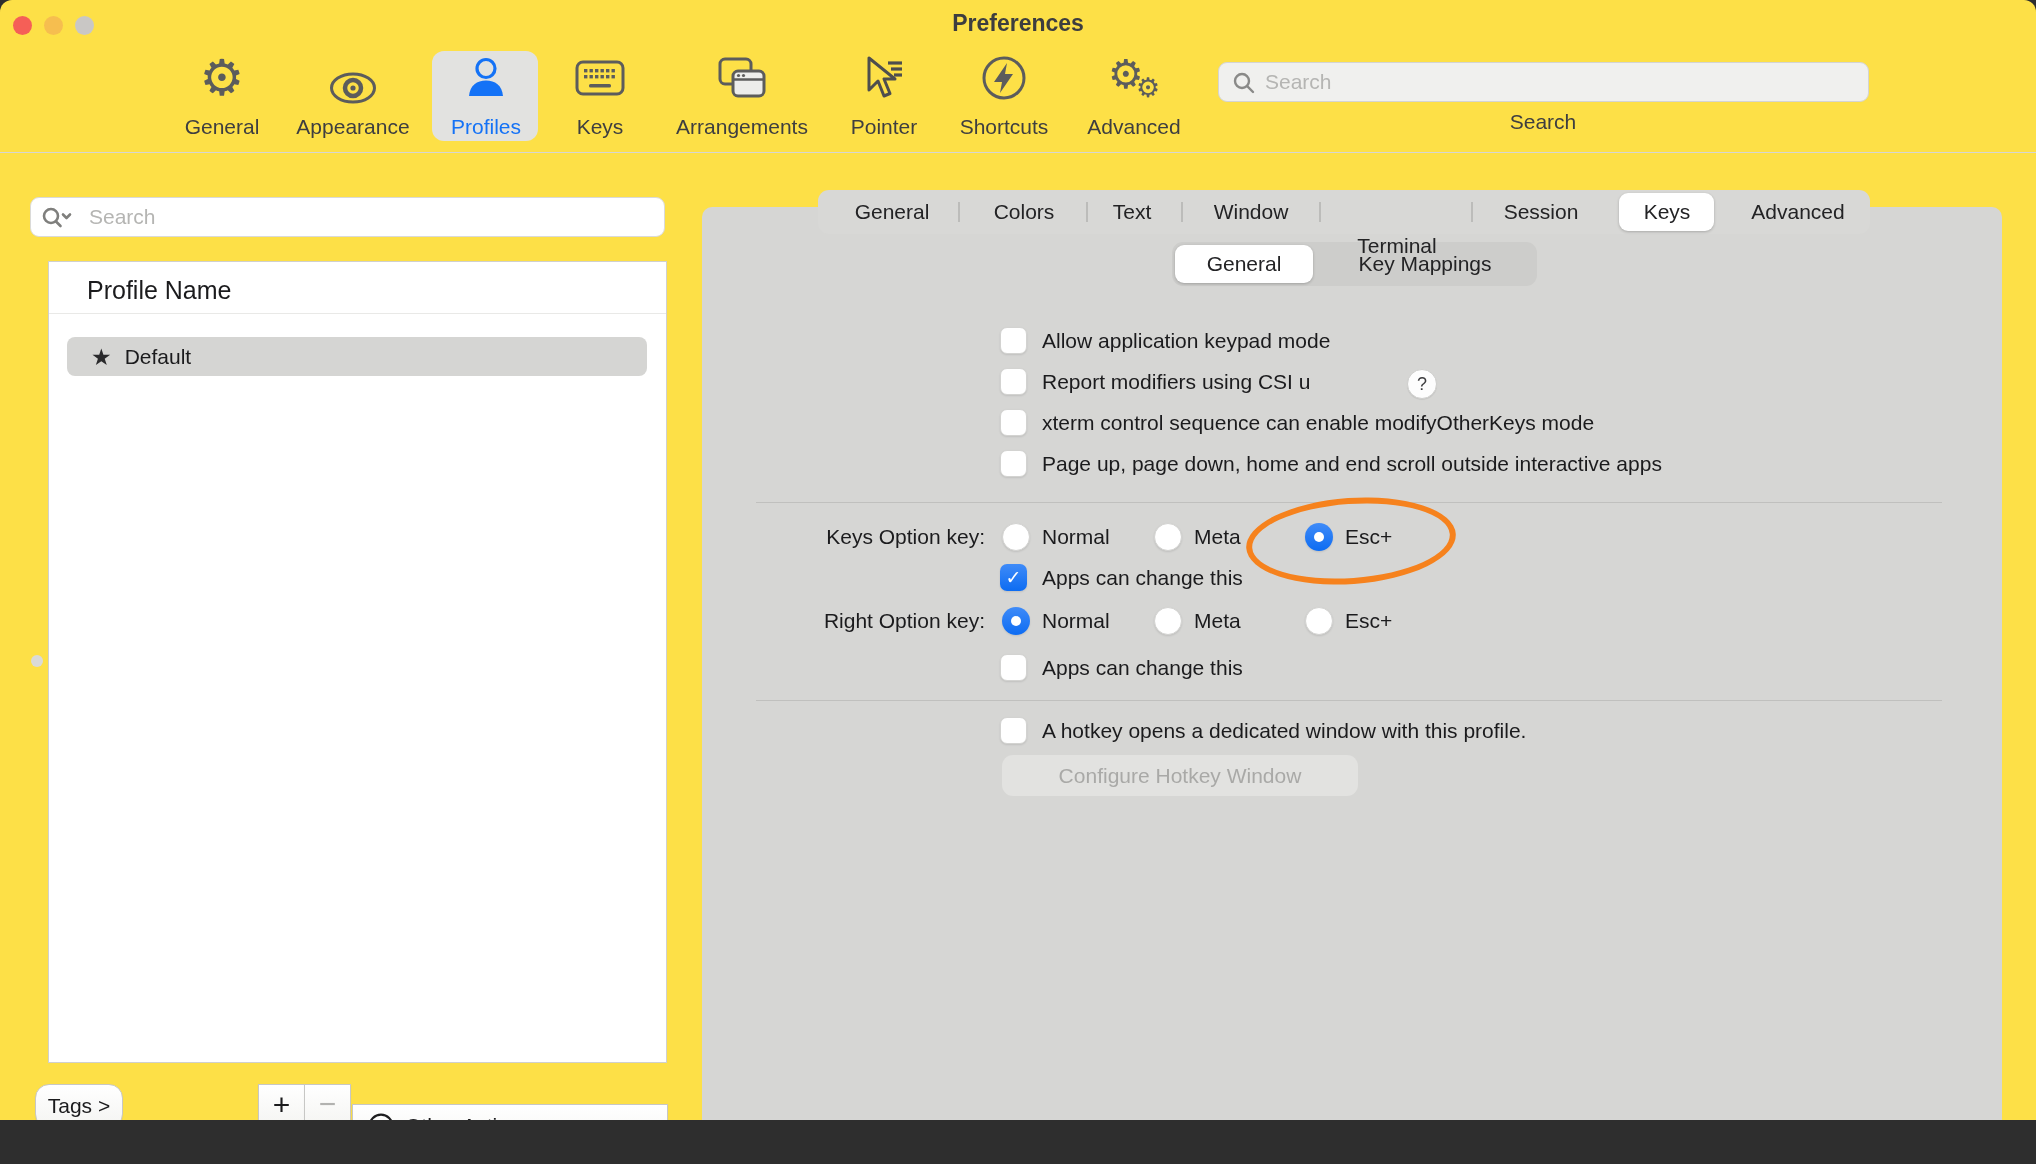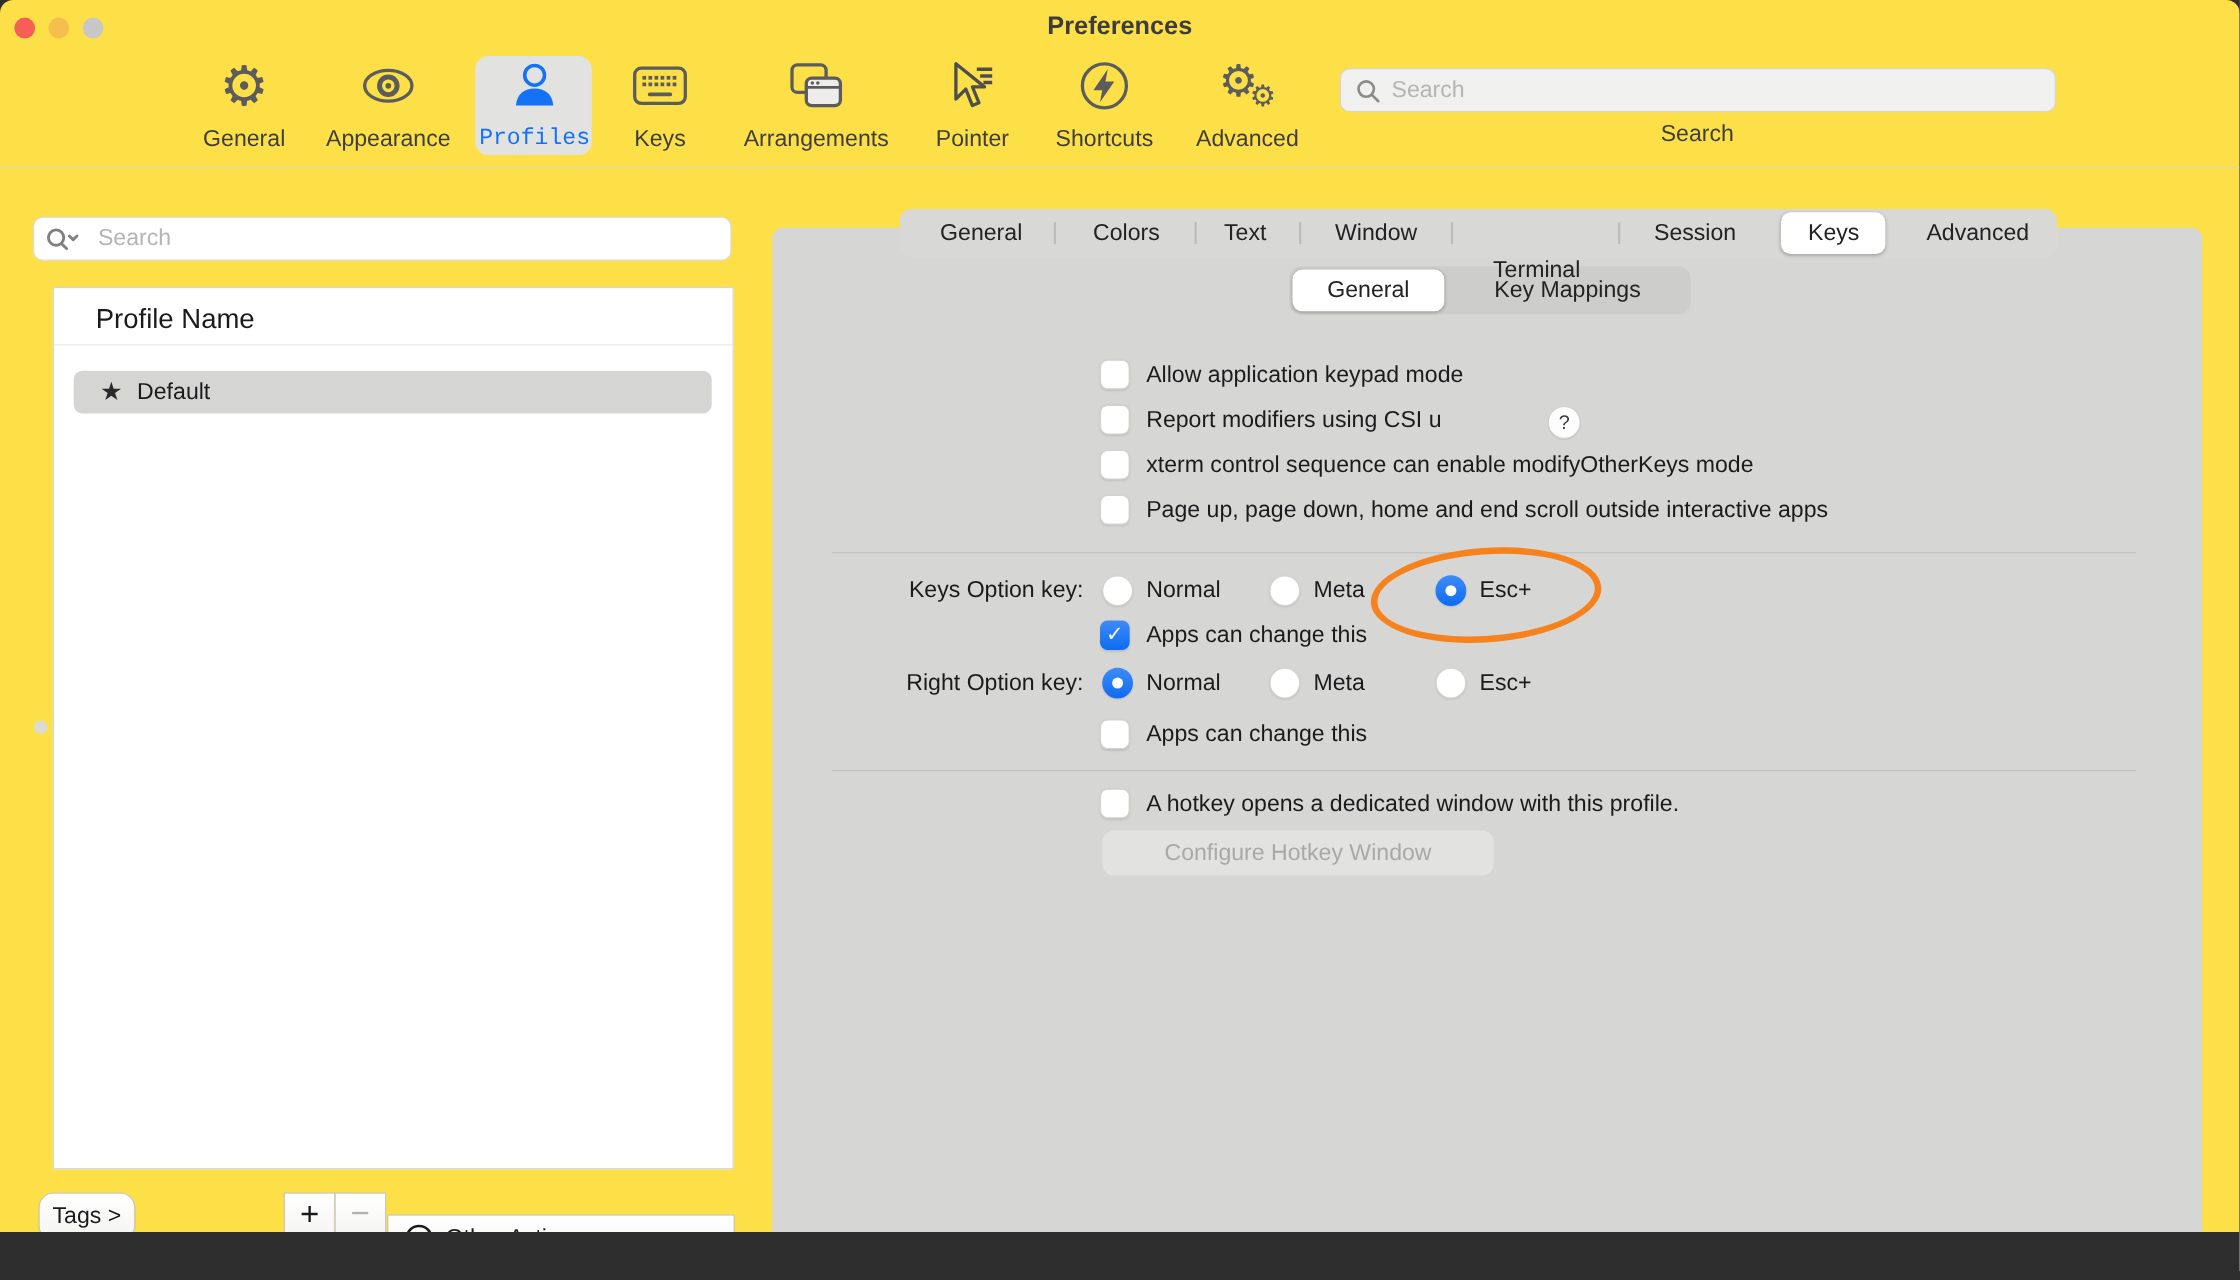--- a/index.html
+++ b/index.html
@@ -13,21 +13,21 @@
   .tl{position:absolute;top:16px;width:19px;height:19px;border-radius:50%;}
   .title{position:absolute;left:0;right:0;top:10px;text-align:center;
          font-size:23px;font-weight:700;color:#3d3d3f;}
   
   .tb-item{position:absolute;top:52px;width:140px;height:88px;display:flex;
            flex-direction:column;align-items:center;justify-content:space-between;cursor:default;}
   .tb-icon{height:52px;display:flex;align-items:center;justify-content:center;color:#5c5c5c;}
   .tb-label{font-size:21px;color:#3e3e40;line-height:26px;white-space:nowrap;}
   .tb-hl{position:absolute;left:432px;top:51px;width:106px;height:90px;border-radius:12px;background:#e2e2e0;}
   .glyph{font-family:"DejaVu Sans",sans-serif;}
-  .blue{color:#1472f6;font-family:Liberation Mono, monospace;}
+  .blue{color:#1472f6;}
   .search-input{position:absolute;border:1px solid #d4d4d2;border-radius:9px;font-size:21px;
                 color:#333;outline:none;}
   .search-input::placeholder{color:#b5b5b3;}
   .tb-divider{position:absolute;left:0;top:152px;width:2036px;height:1px;background:#d6d6d4;}
   
   .panel-list{position:absolute;left:48px;top:261px;width:619px;height:802px;background:#fff;
               border:1px solid #d0d0ce;}
   .lp-header{position:absolute;left:38px;top:14px;font-size:25px;color:#1b1b1d;text-align:right;}
   .lp-hdiv{position:absolute;left:0;right:0;top:51px;height:1px;background:#e9e9e7;}
   .lp-row{position:absolute;left:18px;top:75px;width:580px;height:39px;border-radius:8px;
@@ -81,21 +81,21 @@
 
   <div class="tb-hl"></div>
 
   <div class="tb-item" style="left:152px;">
     <div class="tb-icon">
         <span class="glyph" style="font-size:50px;line-height:50px;">⚙</span>
       </div>
     <div class="tb-label">General</div>
   </div>
 
-  <div class="tb-item" style="left:283px;">
+  <div class="tb-item" style="left:283px;justify-content:flex-end;">
     <div class="tb-icon">
       <svg width="50" height="36" viewBox="0 0 50 36">
         <ellipse cx="25" cy="18" rx="21.5" ry="14" stroke="#5c5c5c" stroke-width="3" fill="none"></ellipse>
         <circle cx="25" cy="18" r="8" stroke="#5c5c5c" stroke-width="4.5" fill="none"></circle>
         <circle cx="25" cy="18" r="2.6" fill="#5c5c5c"></circle>
       </svg>
     </div>
     <div class="tb-label">Appearance</div>
   </div>
 

